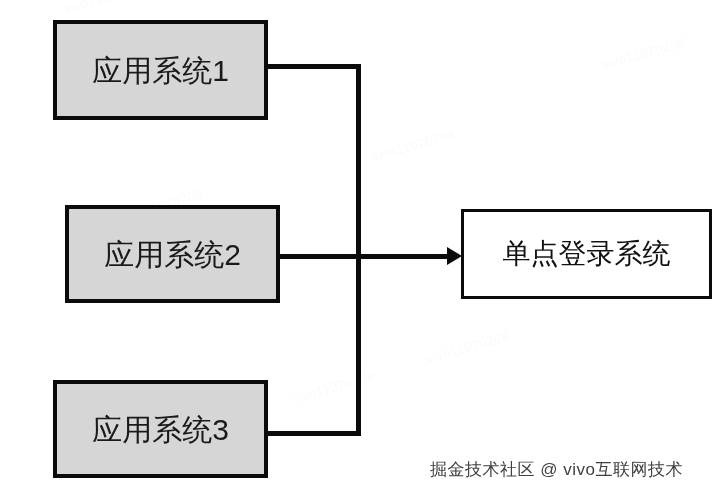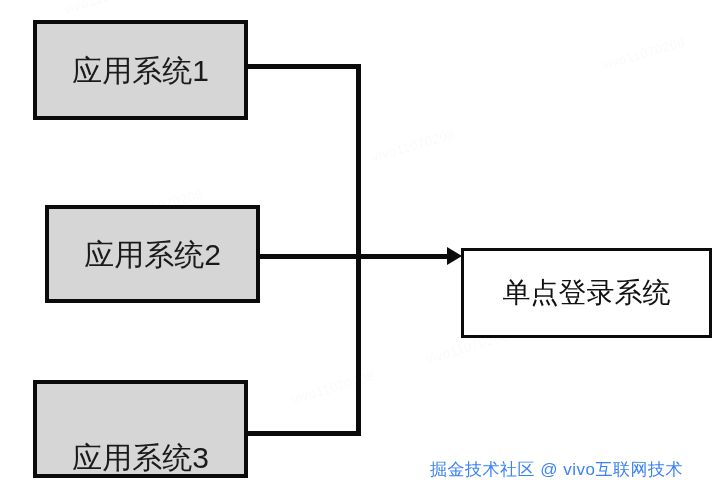--- a/index.html
+++ b/index.html
@@ -40,20 +40,21 @@
   
   .app-box {
     position: absolute;
     background: #d6d6d6;
     border: 4px solid #0b0b0b;
     box-sizing: border-box;
     display: flex;
     align-items: center;
     justify-content: center;
     z-index: 3;
+    margin-left: 20px;
   }
   .app-box .box-label {
     font-size: 30px;
     color: #1a1a1a;
     line-height: 1.1;
     font-family: "Liberation Sans", "DejaVu Sans", sans-serif;
     white-space: nowrap;
   }
 
   .sso-box {
@@ -95,21 +96,21 @@
     border-top: 9px solid transparent;
     border-bottom: 9px solid transparent;
     border-left: 15px solid #0b0b0b;
     z-index: 4;
   }
 
   
   .footer-credit {
     position: absolute;
     font-size: 17px;
-    color: #3b82f6;
+    color: #404040;
     letter-spacing: 0.5px;
     white-space: nowrap;
     z-index: 5;
     font-family: "Liberation Sans", "DejaVu Sans", sans-serif;
   }
 </style>
 </head>
 <body>
 
 <div id="canvas">
@@ -133,23 +134,23 @@
   <div class="arrow-head" style="left:447px; top:247px;"></div>
 
   <div class="app-box" style="left:33px; top:20px; width:215px; height:100px;">
     <span class="box-label">应用系统1</span>
   </div>
 
   <div class="app-box" style="left:45px; top:205px; width:215px; height:98px;">
     <span class="box-label">应用系统2</span>
   </div>
 
-  <div class="app-box" style="left:33px; top:380px; width:215px; height:98px;align-items:flex-end;">
+  <div class="app-box" style="left:33px; top:380px; width:215px; height:98px;">
     <span class="box-label">应用系统3</span>
   </div>
 
-  <div class="sso-box" style="left:461px; top:209px; width:251px; height:90px;margin-top:39px;">
+  <div class="sso-box" style="left:461px; top:209px; width:251px; height:90px;">
     <span class="sso-line">单点登录系统</span>
   </div>
 
   <div class="footer-credit" style="left:430px; top:458px;">掘金技术社区 @ vivo互联网技术</div>
 
 </div>
 
 </body></html>

